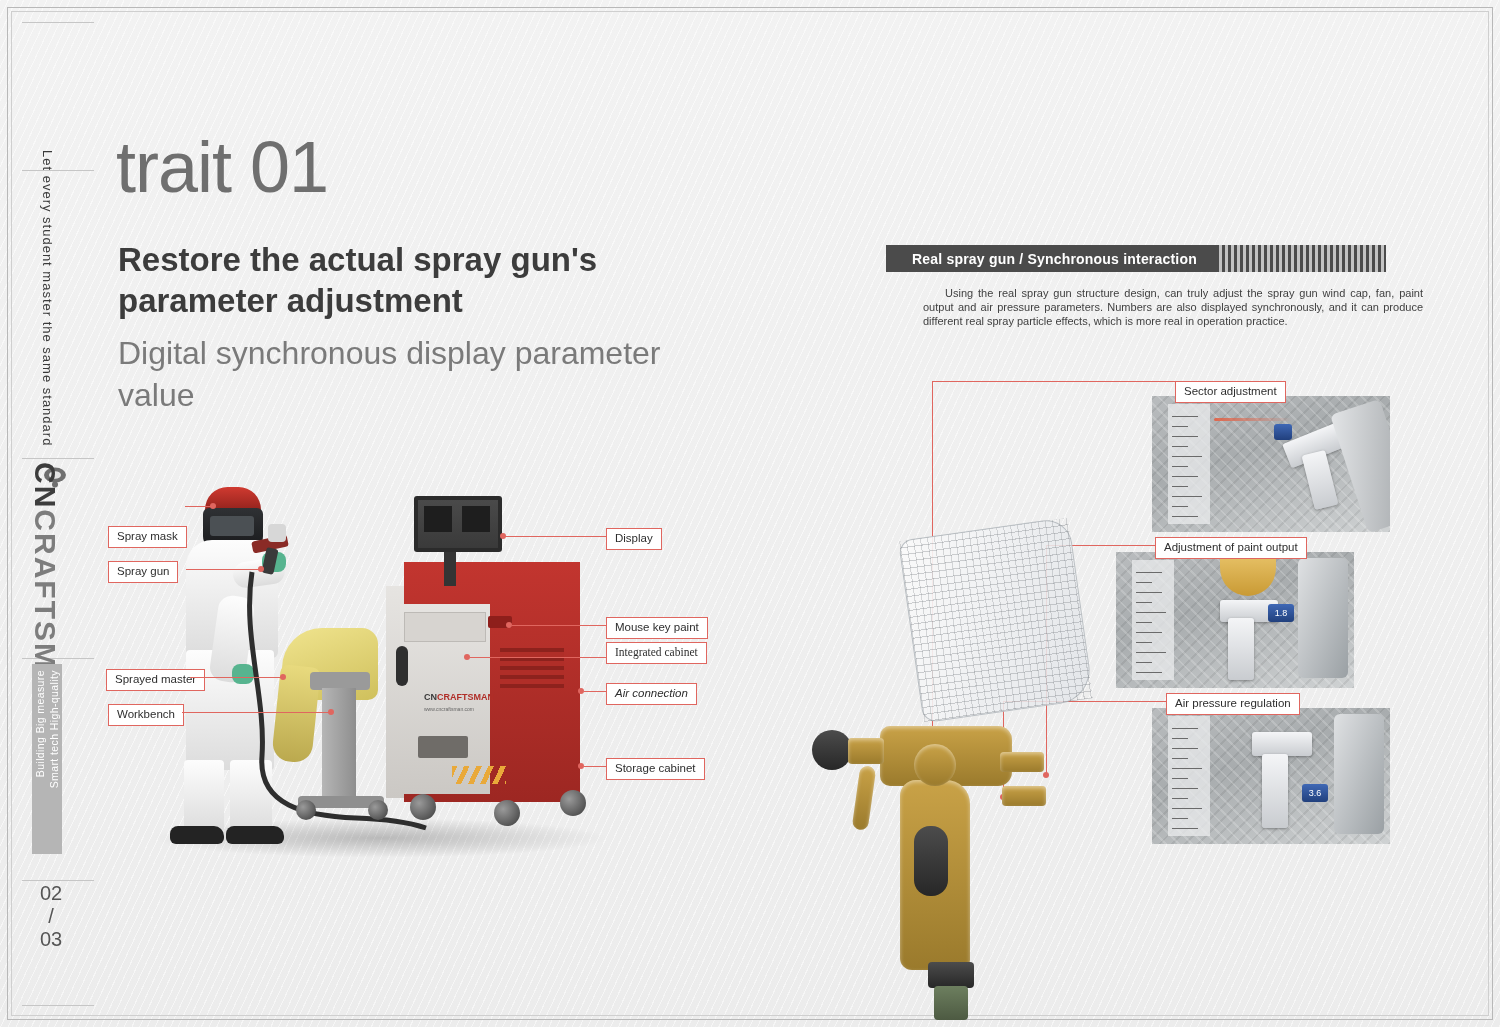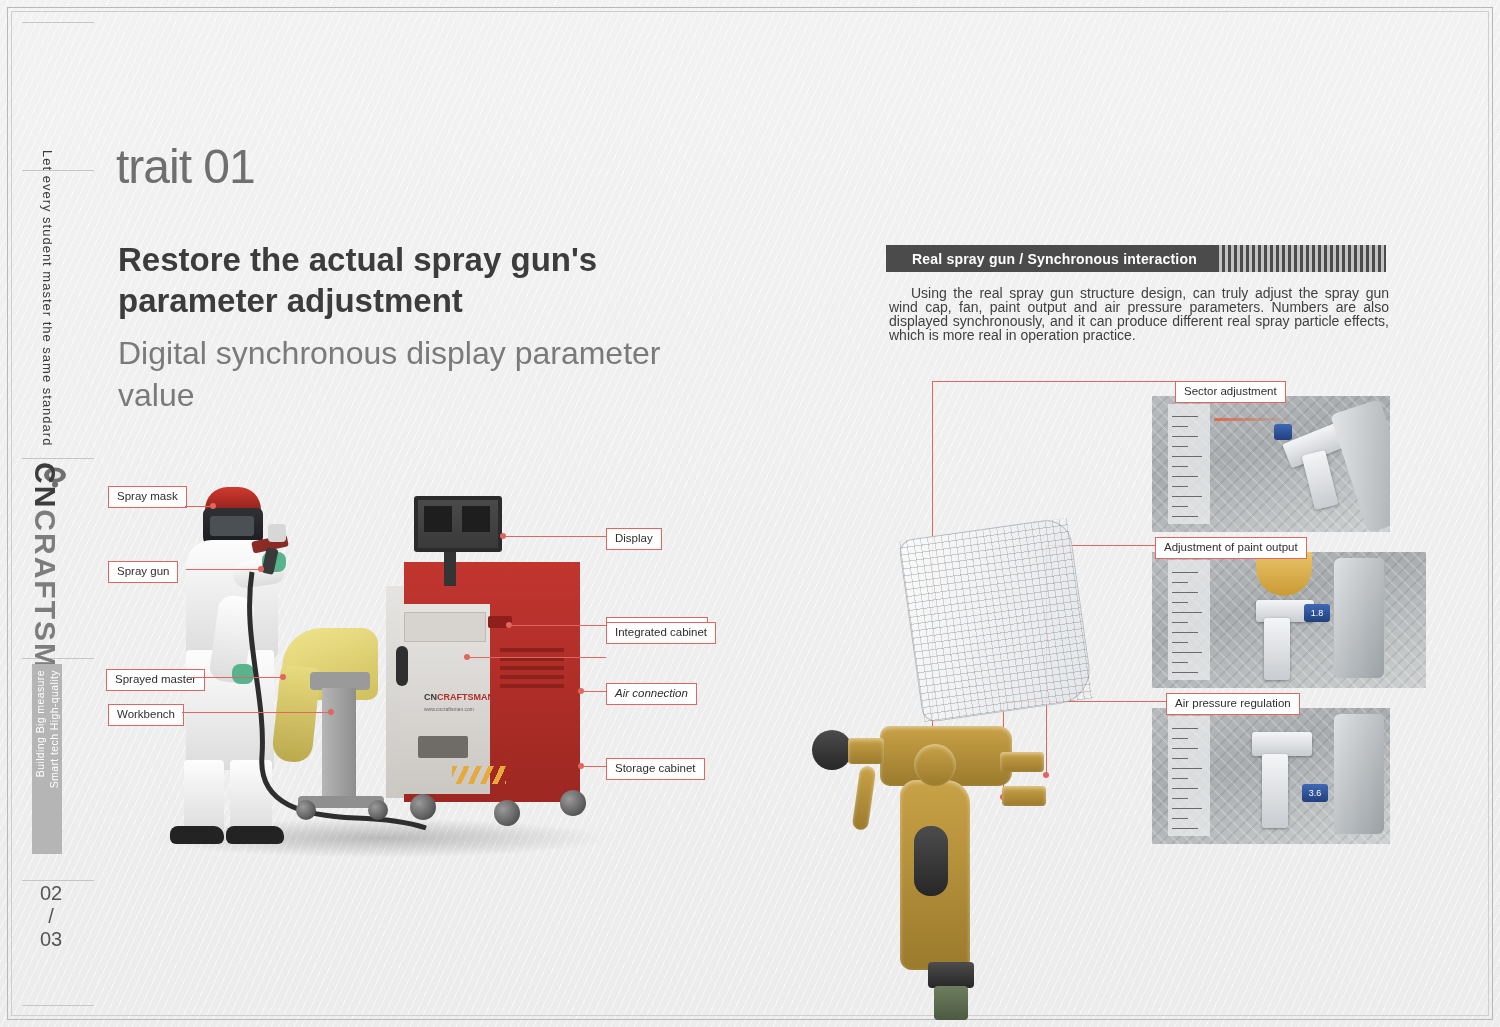--- a/index.html
+++ b/index.html
@@ -67,21 +67,21 @@
     font-size:10.5px;color:#ffffff;white-space:nowrap;letter-spacing:.4px;
   }
   .pagenum{
     position:absolute;left:40px;top:882px;
     font-size:20px;color:#555;line-height:23px;text-align:center;
   }
 
   
   .trait{
     position:absolute;left:116px;top:128px;
-    font-size:48px;color:#6f6f6f;letter-spacing:-1px;line-height:78px;
+    font-size:72px;color:#6f6f6f;letter-spacing:-1px;line-height:78px;
     font-weight:400;
   }
   .h-bold{
     position:absolute;left:118px;top:239px;width:620px;
     font-size:33px;font-weight:bold;color:#3c3c3c;line-height:41px;
   }
   .h-light{
     position:absolute;left:118px;top:332px;width:620px;
     font-size:32px;color:#7a7a7a;line-height:42px;font-weight:400;
   }
@@ -94,22 +94,22 @@
   .bar-stripes{
     position:absolute;left:1216px;top:245px;width:170px;height:27px;
     background:repeating-linear-gradient(90deg,#4b4b4b 0 3px, #d8d8d8 3px 6px);
     opacity:.85;
   }
   .bar-label{
     position:absolute;left:912px;top:251px;
     color:#fff;font-size:14px;font-weight:bold;letter-spacing:.2px;
   }
   .para{
-    position:absolute;left:889px;top:286px;width:500px;
-    font-size:14px;color:#3f3f3f;line-height:14px;text-align:justify;
+    position:absolute;left:923px;top:286px;width:500px;
+    font-size:11px;color:#3f3f3f;line-height:14px;text-align:justify;
   }
   .para .ind{display:inline-block;width:22px;}
 
   
   .label{
     position:absolute;
     background:#ffffff;
     border:1px solid #e0665f;
     color:#2e2e2e;
     font-size:11.5px;
@@ -315,21 +315,21 @@
 <div class="monitor" style="left:414px;top:496px;width:88px;height:56px;">
   <div class="scr"></div>
   <div style="position:absolute;left:10px;top:10px;width:28px;height:26px;background:#1e1e1e;"></div>
   <div style="position:absolute;left:48px;top:10px;width:28px;height:26px;background:#1e1e1e;"></div>
 </div>
 <div style="position:absolute;left:444px;top:552px;width:12px;height:34px;background:#343434;"></div>
 
 <div style="position:absolute;left:488px;top:616px;width:24px;height:12px;background:#8e1f1b;border-radius:2px;"></div>
 <div style="position:absolute;left:396px;top:646px;width:12px;height:40px;background:#2f2f2f;border-radius:6px;"></div>
 
-<div class="label" style="left:108px;top:486px;">Spray mask</div>
+<div class="label" style="left:108px;top:526px;">Spray mask</div>
 <div class="leader" style="left:185px;top:506px;width:26px;"></div>
 <div class="dot" style="left:210px;top:503px;"></div>
 
 <div class="label" style="left:108px;top:561px;">Spray gun</div>
 <div class="leader" style="left:186px;top:569px;width:74px;"></div>
 <div class="dot" style="left:258px;top:566px;"></div>
 
 <div class="label" style="left:106px;top:669px;">Sprayed master</div>
 <div class="leader" style="left:190px;top:677px;width:92px;"></div>
 <div class="dot" style="left:280px;top:674px;"></div>
@@ -339,21 +339,21 @@
 <div class="dot" style="left:328px;top:709px;"></div>
 
 <div class="label" style="left:606px;top:528px;">Display</div>
 <div class="leader" style="left:504px;top:536px;width:102px;"></div>
 <div class="dot" style="left:500px;top:533px;"></div>
 
 <div class="label" style="left:606px;top:617px;">Mouse key paint</div>
 <div class="leader" style="left:512px;top:625px;width:94px;"></div>
 <div class="dot" style="left:506px;top:622px;"></div>
 
-<div class="label" style="left:606px;top:622px;">Integrated cabinet</div>
+<div class="label" style="left:606px;top:642px;font-family:Liberation Serif, serif;">Integrated cabinet</div>
 <div class="leader" style="left:470px;top:657px;width:136px;"></div>
 <div class="dot" style="left:464px;top:654px;"></div>
 
 <div class="label" style="left:606px;top:683px;font-style:italic;">Air connection</div>
 <div class="leader" style="left:584px;top:691px;width:22px;"></div>
 <div class="dot" style="left:578px;top:688px;"></div>
 
 <div class="label" style="left:606px;top:758px;">Storage cabinet</div>
 <div class="leader" style="left:584px;top:766px;width:22px;"></div>
 <div class="dot" style="left:578px;top:763px;"></div>
@@ -373,21 +373,21 @@
     <i style="top:102px;width:16px"></i>
       <i style="top:112px;width:26px"></i>
   </div>
   <div class="spray-cone" style="left:62px;top:22px;width:78px;"></div>
   <div class="mini-body" style="left:132px;top:32px;width:82px;height:26px;transform:rotate(-22deg);"></div>
   <div class="mini-body" style="left:156px;top:56px;width:24px;height:56px;transform:rotate(-14deg);"></div>
   <div class="mini-knob" style="left:122px;top:28px;width:18px;height:16px;"></div>
   <div style="position:absolute;left:196px;top:8px;width:52px;height:124px;background:linear-gradient(110deg,#e3e5e7,#9fa3a6);border-radius:6px;transform:rotate(-18deg);"></div>
 </div>
 
-<div class="panel" style="left:1152px;top:552px;width:238px;height:136px;padding-left:36px;">
+<div class="panel" style="left:1116px;top:552px;width:238px;height:136px;">
   <div class="plate"></div>
   <div class="ruler">
     <i style="top:12px;width:26px"></i>
       <i style="top:22px;width:16px"></i>
       <i style="top:32px;width:26px"></i>
     <i style="top:42px;width:16px"></i>
       <i style="top:52px;width:30px"></i>
       <i style="top:62px;width:16px"></i>
     <i style="top:72px;width:26px"></i>
       <i style="top:82px;width:16px"></i>

